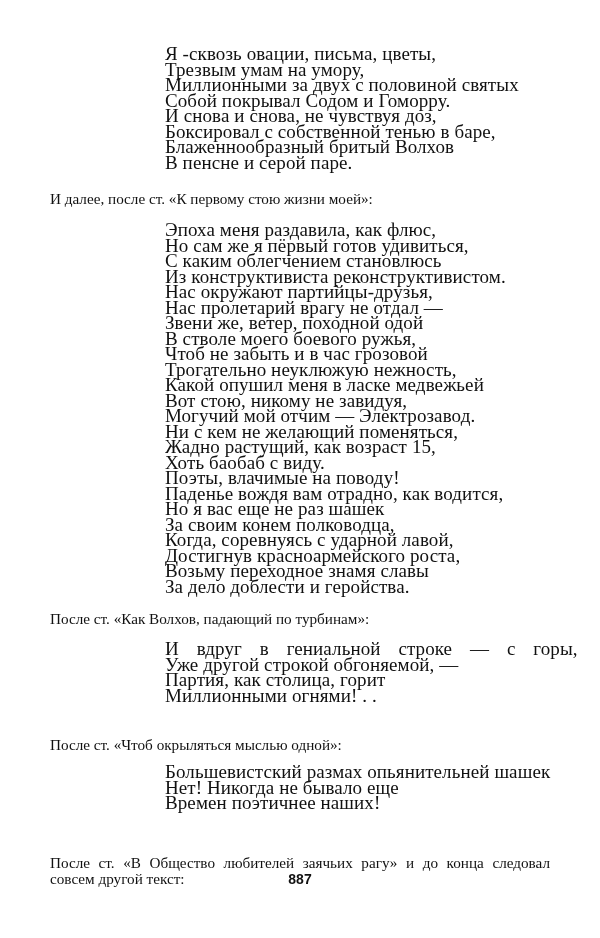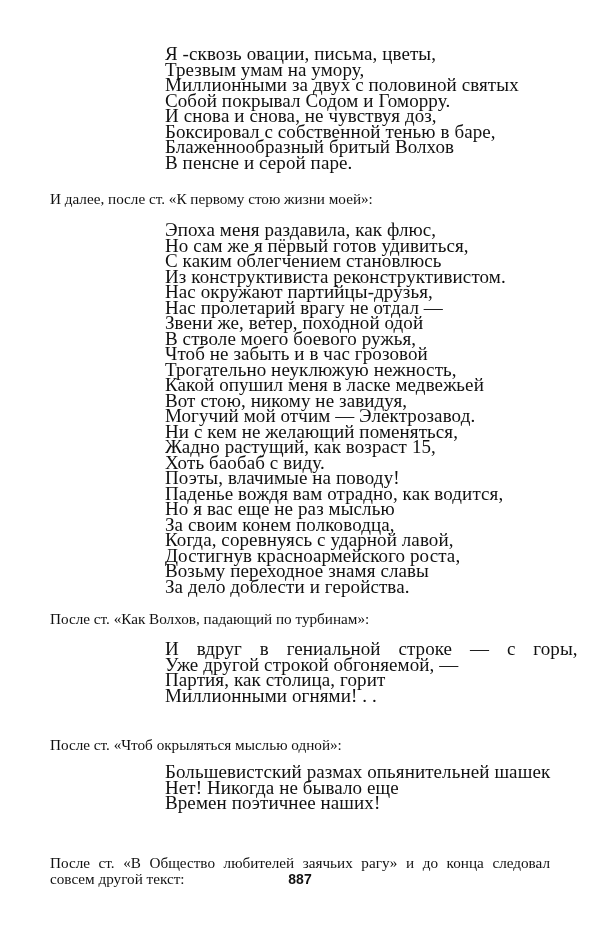--- a/index.html
+++ b/index.html
@@ -90,21 +90,21 @@
     <li>Чтоб не забыть и в час грозовой</li>
     <li>Трогательно неуклюжую нежность,</li>
     <li>Какой опушил меня в ласке медвежьей</li>
     <li>Вот стою, никому не завидуя,</li>
     <li>Могучий мой отчим — Электрозавод.</li>
     <li>Ни с кем не желающий поменяться,</li>
     <li>Жадно растущий, как возраст 15,</li>
     <li>Хоть баобаб с виду.</li>
     <li>Поэты, влачимые на поводу!</li>
     <li>Паденье вождя вам отрадно, как водится,</li>
-    <li>Но я вас еще не раз мыслью</li>
+    <li>Но я вас еще не раз шашек</li>
     <li>За своим конем полководца,</li>
     <li>Когда, соревнуясь с ударной лавой,</li>
     <li>Достигнув красноармейского роста,</li>
     <li>Возьму переходное знамя славы</li>
     <li>За дело доблести и геройства.</li>
   </ul>
 
   <p class="para" style="top:611px;">После ст. «Как Волхов, падающий по турбинам»:</p>
 
   <ul class="poem spaced" style="top:641px;">

